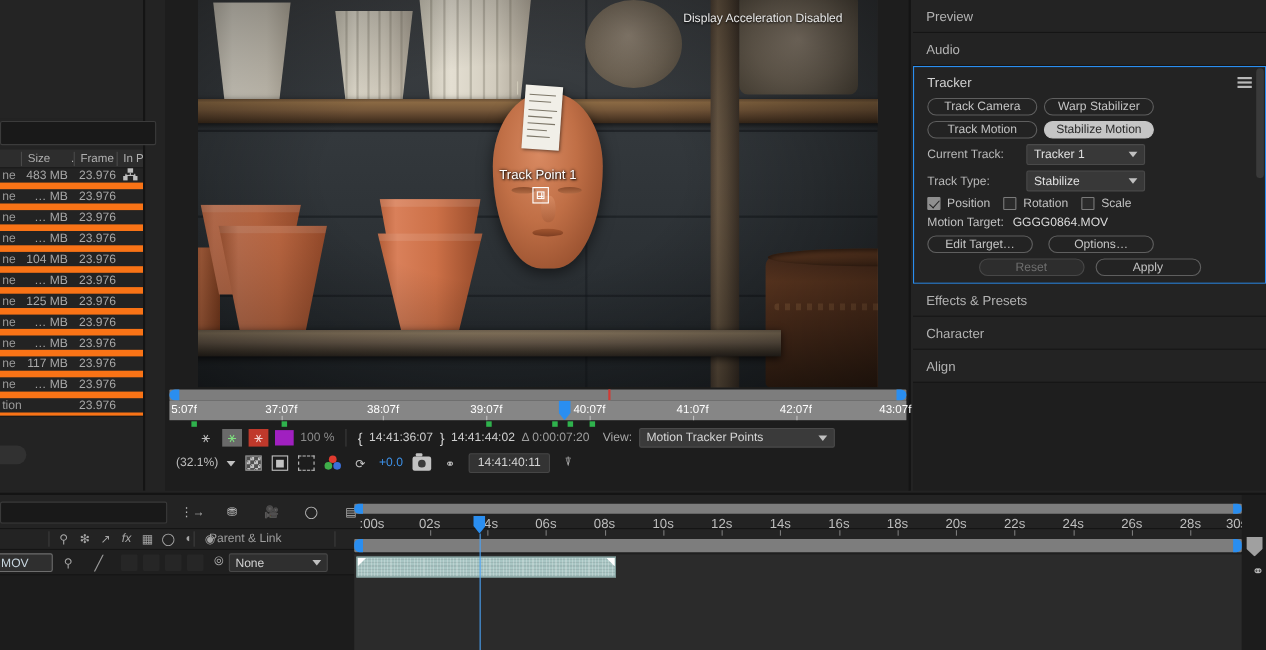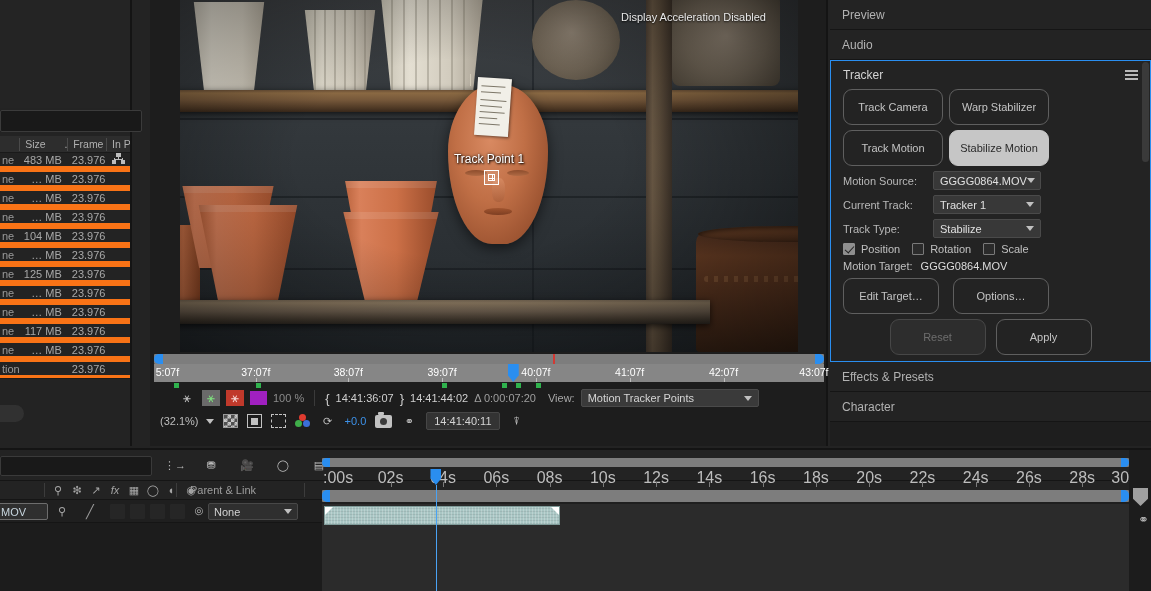--- a/index.html
+++ b/index.html
@@ -269,21 +269,21 @@
     margin: 0; border: 1px solid #2a8ef0; background: #232323; padding-bottom: 6px;
   }
   .tracker-title {
     height: 28px; display: flex; align-items: center; justify-content: space-between;
     padding: 0 12px 0 12px; color: #d2d2d2; font-size: 12px;
   }
   .hamburger { display: flex; flex-direction: column; gap: 2.5px; }
   .hamburger i { width: 13px; height: 1.5px; background: #b8b8b8; display: block; }
   .trk-row { display: flex; align-items: center; padding: 0 12px; margin-bottom: 5px; gap: 6px; }
   .pillbtn {
-    height: 36px; border-radius: 9px; border: 1px solid #5f5f5f; background: transparent;
+    height: 16px; border-radius: 9px; border: 1px solid #5f5f5f; background: transparent;
     color: #c4c4c4; font-size: 11px; display: inline-flex; align-items: center; justify-content: center;
     padding: 0 10px; white-space: nowrap;
   }
   .pillbtn.active { background: #c6c6c6; color: #2a2a2a; border-color: #c6c6c6; }
   .pillbtn.disabled { color: #6e6e6e; border-color: #474747; background: #2d2d2d; }
   .trk-label { color: #b8b8b8; font-size: 11px; }
   .trk-select {
     height: 19px; background: #383838; border: 1px solid #4a4a4a; border-radius: 2px;
     display: flex; align-items: center; justify-content: space-between; padding: 0 6px;
     color: #e0e0e0; font-size: 11px; min-width: 0;
@@ -348,21 +348,21 @@
   }
 
   
   .tl-right { position: absolute; left: 318px; top: 0; right: 0; bottom: 0; }
   .tl-workbar {
     position: absolute; left: 4px; right: 22px; top: 8px; height: 9px; background: #7d7d7d; border-radius: 1px;
   }
   .tl-workbar .cap { position: absolute; top: 0; width: 8px; height: 9px; background: #2a8ef0; }
   .tl-workbar .cap.l { left: 0; border-radius: 5px 0 0 5px; }
   .tl-workbar .cap.r { right: 0; border-radius: 0 5px 5px 0; }
-  .tl-ruler { position: absolute; left: 4px; right: 22px; top: 19px; height: 16px; color: #bdbdbd; font-size: 16px; text-decoration: underline; }
+  .tl-ruler { position: absolute; left: 4px; right: 22px; top: 19px; height: 16px; color: #bdbdbd; font-size: 12px; text-decoration: underline; }
   .tl-ruler .tick { position: absolute; top: 0; transform: translateX(-50%); white-space: nowrap; }
   .tl-ruler .tickline { position: absolute; top: 13px; width: 1px; height: 5px; background: #7a7a7a; }
   .tl-dur {
     position: absolute; left: 4px; right: 22px; top: 40px; height: 12px; background: #7d7d7d; border-radius: 1px;
   }
   .tl-dur .cap { position: absolute; top: 0; width: 8px; height: 12px; background: #2a8ef0; }
   .tl-dur .cap.l { left: 0; border-radius: 5px 0 0 5px; }
   .tl-dur .cap.r { right: 0; border-radius: 0 5px 5px 0; }
   .tl-trackarea { position: absolute; left: 4px; right: 22px; top: 54px; bottom: 0; background: #2b2b2b; }
   .tl-clip {
@@ -661,27 +661,20 @@
 
       <div class="trk-row">
         <span class="pillbtn" style="width:100px">Track Camera</span>
         <span class="pillbtn" style="width:100px">Warp Stabilizer</span>
       </div>
       <div class="trk-row">
         <span class="pillbtn" style="width:100px">Track Motion</span>
         <span class="pillbtn active" style="width:100px">Stabilize Motion</span>
       </div>
 
-      <div class="trk-row">
-        <span class="trk-label" style="width:84px">Motion Source:</span>
-        <span class="trk-select" style="width:108px">
-          <span>GGGG0864.MOV</span>
-          <span class="chev"></span>
-        </span>
-      </div>
 
       <div class="trk-row">
         <span class="trk-label" style="width:84px">Current Track:</span>
         <span class="trk-select" style="width:108px">
           <span>Tracker 1</span>
           <span class="chev"></span>
         </span>
       </div>
 
       <div class="trk-row">
@@ -713,20 +706,21 @@
 
 
       <div class="btn-row">
         <span class="pillbtn disabled" style="width:96px">Reset</span>
         <span class="pillbtn" style="width:96px">Apply</span>
       </div>
     </div>
 
     <div class="rp-header">Effects &amp; Presets</div>
     <div class="rp-header">Character</div>
+    <div class="rp-header">Align</div>
 
     <div class="rp-scrollbar"></div>
   </div>
 
   <div class="timeline">
     <div class="tl-toolbar">
       <div class="tl-search"></div>
       <div class="tl-ico-group">
         <span class="tlico">⋮→</span>
         <span class="tlico">⛃</span>

